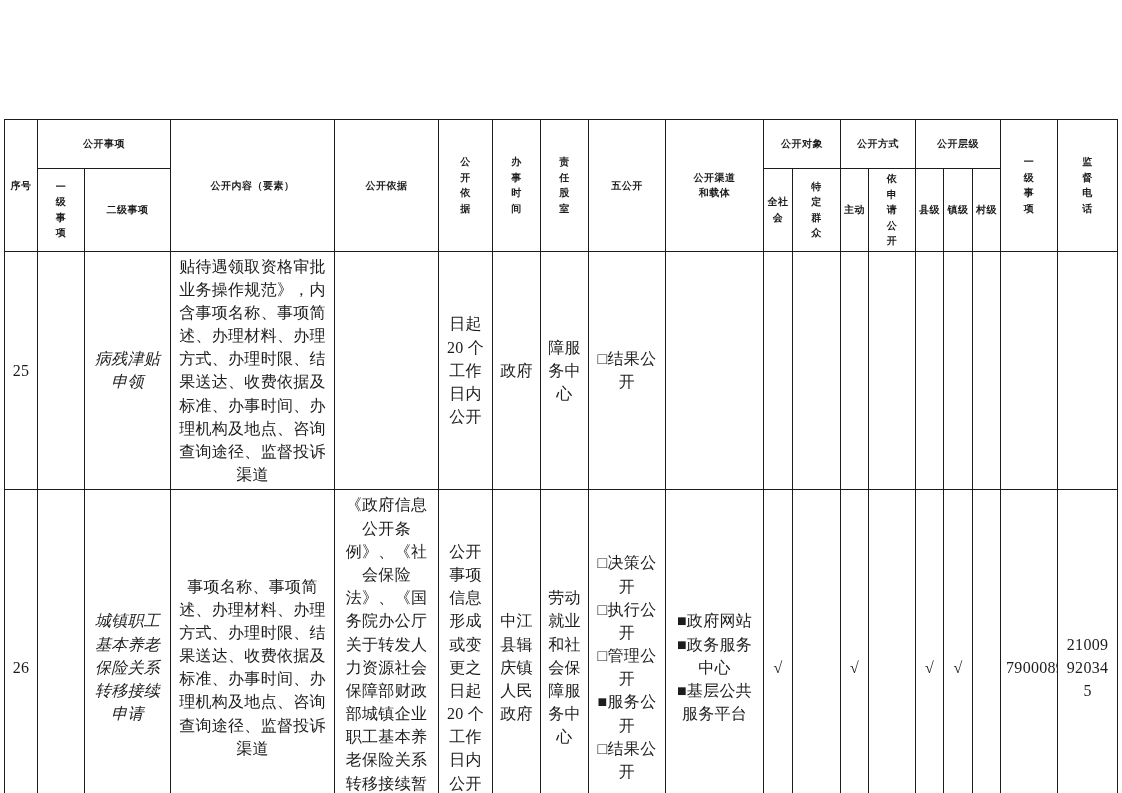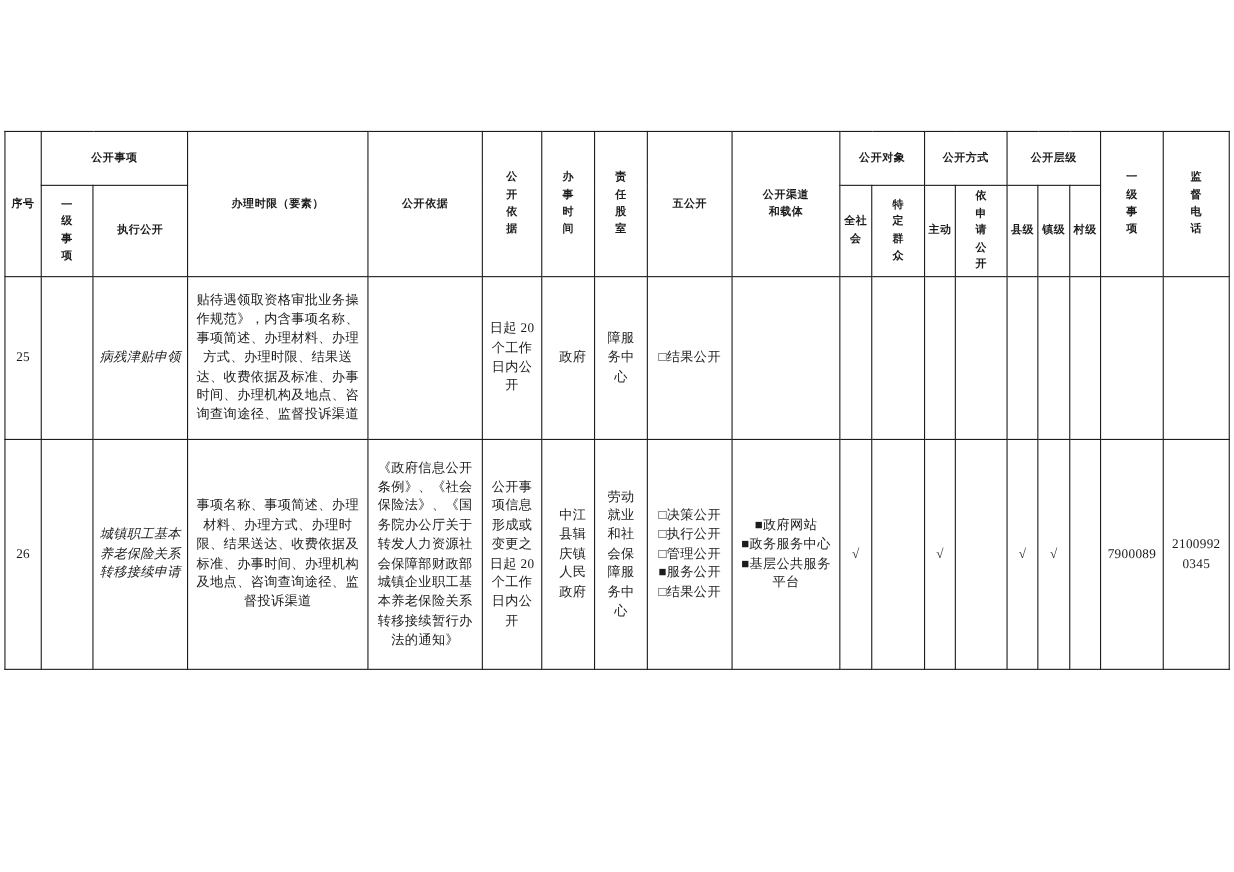--- a/index.html
+++ b/index.html
@@ -29,21 +29,21 @@
     font-family: "Liberation Sans", "DejaVu Sans", sans-serif;
     font-weight: bold;
     font-size: 10px;
     line-height: 1.55;
     text-align: center;
     vertical-align: middle;
     padding: 2px 2px;
     letter-spacing: 0.5px;
   }
   .disclosure td {
-    font-size: 12px;
+    font-size: 16px;
     line-height: 1.45;
     text-align: center;
     vertical-align: middle;
     padding: 3px 6px;
     letter-spacing: 0.3px;
   }
   tr.hr1 { height: 49px; }
   tr.hr2 { height: 64px; }
   tr.r25 { height: 148px; }
   tr.r26 { height: 209px; }
@@ -51,21 +51,21 @@
   .w2 { display: inline-block; width: 2.05em; }
   .w5 { display: inline-block; width: 5.2em; text-align: center; }
   
   .tl  { text-align: left; }
   .jus { text-align: justify; text-justify: inter-ideograph; }
   .vt  { vertical-align: top; }
   .pre { white-space: pre-line; }
   .brk { word-break: break-all; }
   td.c-item  { padding: 3px 4px; font-style: italic; }
   td.c-time  { padding: 4px 5px; text-align: center; }
-  td.c-sub   { padding: 4px 7px; text-align: right; }
+  td.c-sub   { padding: 4px 7px; }
   td.c-dept  { padding: 16px 7px; }
   td.c-chan  { padding: 3px 5px; }
   td.c-phone { padding: 3px 5px; }
 </style>
 </head>
 <body>
 
 <div class="sheet">
   <table class="disclosure">
     <colgroup>
@@ -87,37 +87,37 @@
       <col style="width:29px">
         <col style="width:28px">
         <col style="width:57px">
       <col style="width:60px">
     </colgroup>
 
     <tbody>
         <tr class="hr1">
       <th rowspan="2">序号</th>
       <th colspan="2">公开事项</th>
-      <th rowspan="2">办理时限（要素）</th>
+      <th rowspan="2">公开内容（要素）</th>
       <th rowspan="2">公开依据</th>
       <th rowspan="2"><span class="w2">公开依据</span></th>
       <th rowspan="2"><span class="w2">办事时间</span></th>
       <th rowspan="2"><span class="w2">责任股室</span></th>
       <th rowspan="2">五公开</th>
       <th rowspan="2"><span class="w5">公开渠道和载体</span></th>
       <th colspan="2">公开对象</th>
       <th colspan="2">公开方式</th>
       <th colspan="3">公开层级</th>
       <th rowspan="2"><span class="w2">一级事项</span></th>
       <th rowspan="2"><span class="w2">监督电话</span></th>
     </tr>
 
     <tr class="hr2">
       <th><span class="w2">一级事项</span></th>
-      <th>执行公开</th>
+      <th>二级事项</th>
       <th>全社会</th>
       <th><span class="w2">特定群众</span></th>
       <th>主动</th>
       <th><span class="w2">依申请公开</span></th>
       <th>县级</th>
       <th>镇级</th>
       <th>村级</th>
     </tr>
 
     <tr class="r25">

